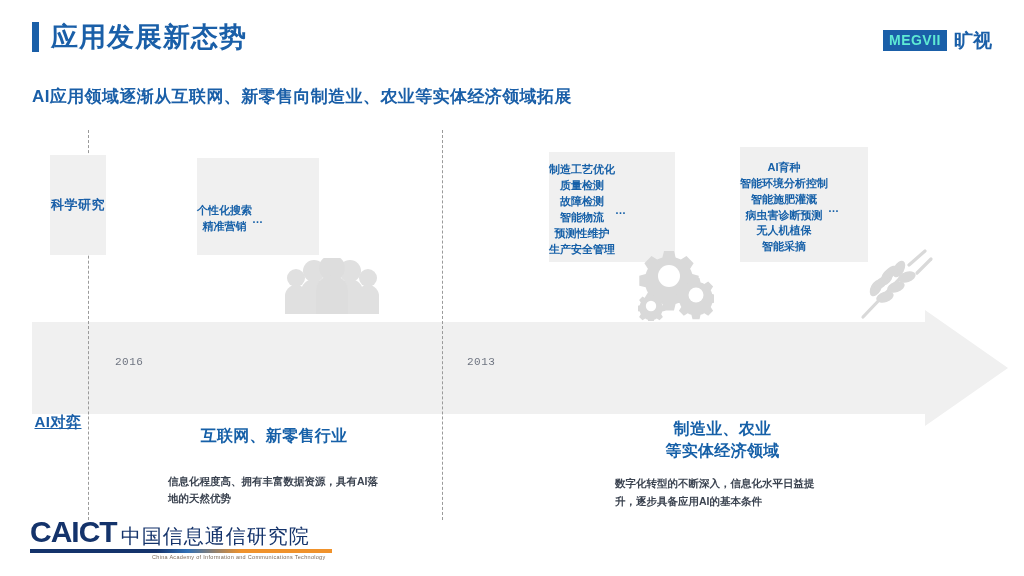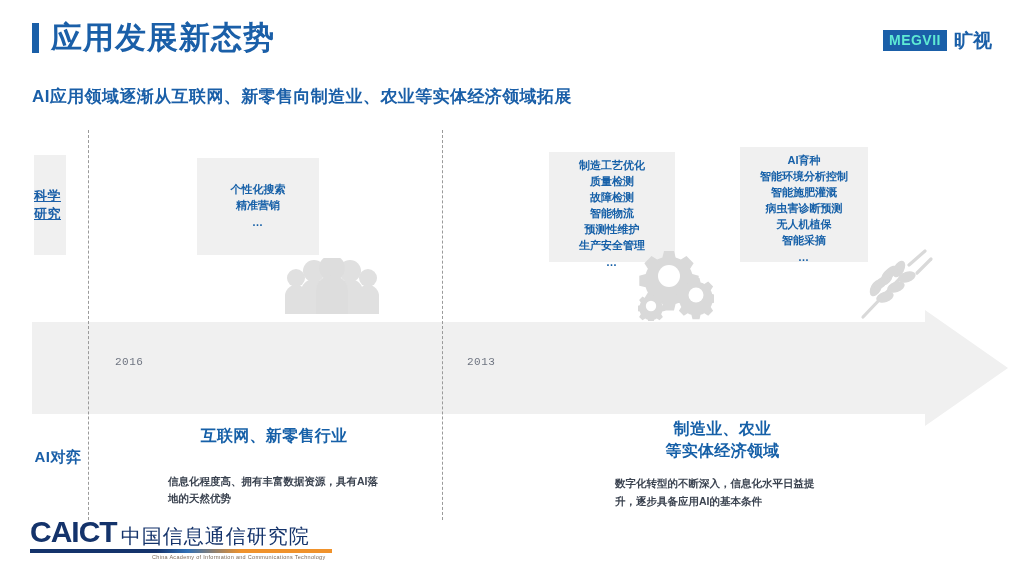--- a/index.html
+++ b/index.html
@@ -7,21 +7,21 @@
     width:1024px;height:576px;background:#ffffff;overflow:hidden;
     font-family:"Liberation Sans","DejaVu Sans",sans-serif;
     position:relative;
   }
   .slide{position:absolute;inset:0;}
 
   
   .title-bar{position:absolute;left:32px;top:22px;display:flex;align-items:center;gap:12px;}
   .title-accent{width:7px;height:30px;background:#1a5fa8;display:block;}
   .title-text{
-    font-size:31px;font-weight:bold;color:#1a5fa8;letter-spacing:1px;line-height:1;
+    font-size:27px;font-weight:bold;color:#1a5fa8;letter-spacing:1px;line-height:1;
     white-space:nowrap;
   }
   .subtitle{
     position:absolute;left:32px;top:85px;font-size:17px;font-weight:bold;
     color:#1a5fa8;letter-spacing:.4px;white-space:nowrap;
   }
 
   
   .megvii{position:absolute;right:32px;top:30px;display:flex;align-items:center;gap:7px;}
   .megvii-mark{
@@ -41,26 +41,26 @@
   
   .vline{position:absolute;width:0;border-left:1px dashed #9a9a9a;}
   .vline.v1{left:88px;top:130px;height:390px;}
   .vline.v2{left:442px;top:130px;height:390px;}
 
   
   .row-label{
     position:absolute;display:flex;align-items:center;justify-content:center;
     color:#1a5fa8;font-weight:bold;font-size:13px;letter-spacing:.5px;
   }
-  .row-label.sci{left:34px;top:155px;width:32px;height:100px;background:#f0f0f0;text-decoration:underline;}
-  .row-label.ai{left:30px;top:444px;width:56px;height:26px;background:transparent;font-size:15px;}
+  .row-label.sci{left:50px;top:155px;width:56px;height:100px;background:#f0f0f0;}
+  .row-label.ai{left:30px;top:409px;width:56px;height:26px;background:transparent;font-size:15px;text-decoration:underline;}
 
   
   .card{
-    position:absolute;background:#f0f0f0;display:flex;flex-direction:column;
+    position:absolute;background:#f0f0f0;display:flex;flex-direction:row;
     align-items:center;justify-content:center;
     color:#1660a8;font-weight:bold;font-size:11px;line-height:1.45;text-align:center;
   }
   .card .dots{letter-spacing:1px;line-height:1.2;padding-top:2px;}
   .card.c1{left:197px;top:158px;width:122px;height:97px;justify-content:flex-start;padding-top:24px;box-sizing:border-box;}
   .card.c2{left:549px;top:152px;width:126px;height:110px;justify-content:flex-start;padding-top:6px;box-sizing:border-box;}
   .card.c3{left:740px;top:147px;width:128px;height:115px;justify-content:flex-start;padding-top:6px;box-sizing:border-box;}
 
   
   .deco{position:absolute;}

